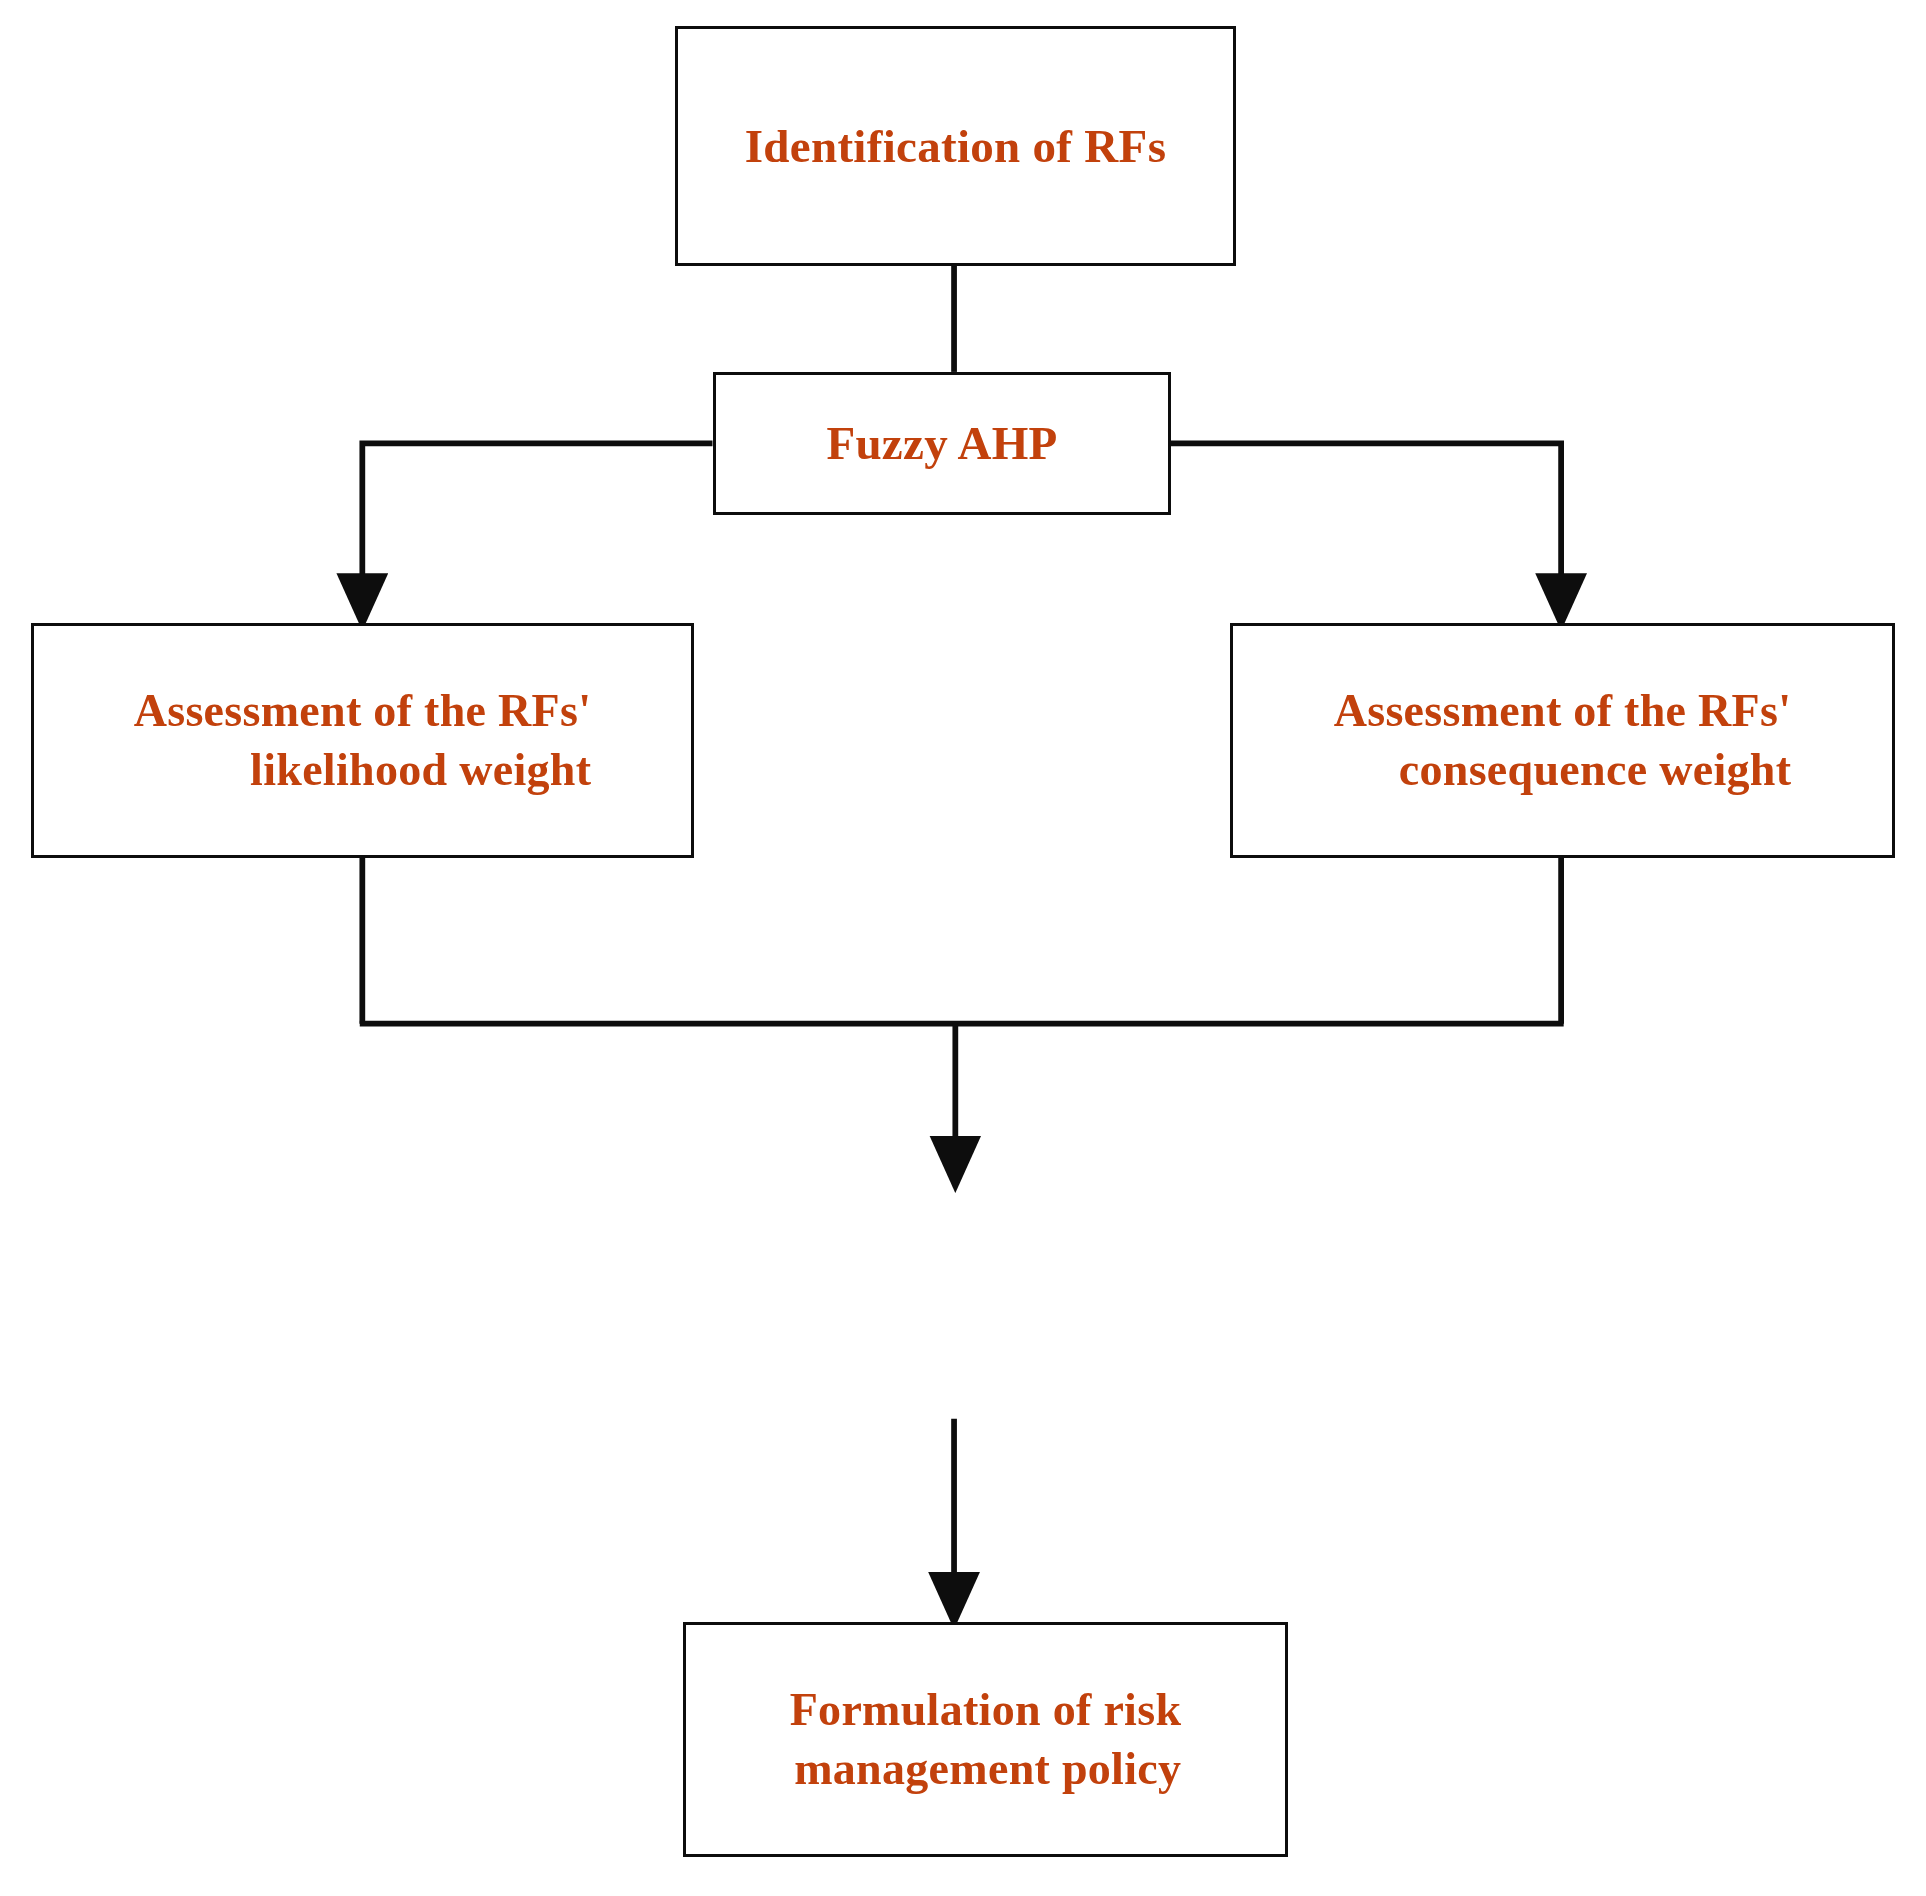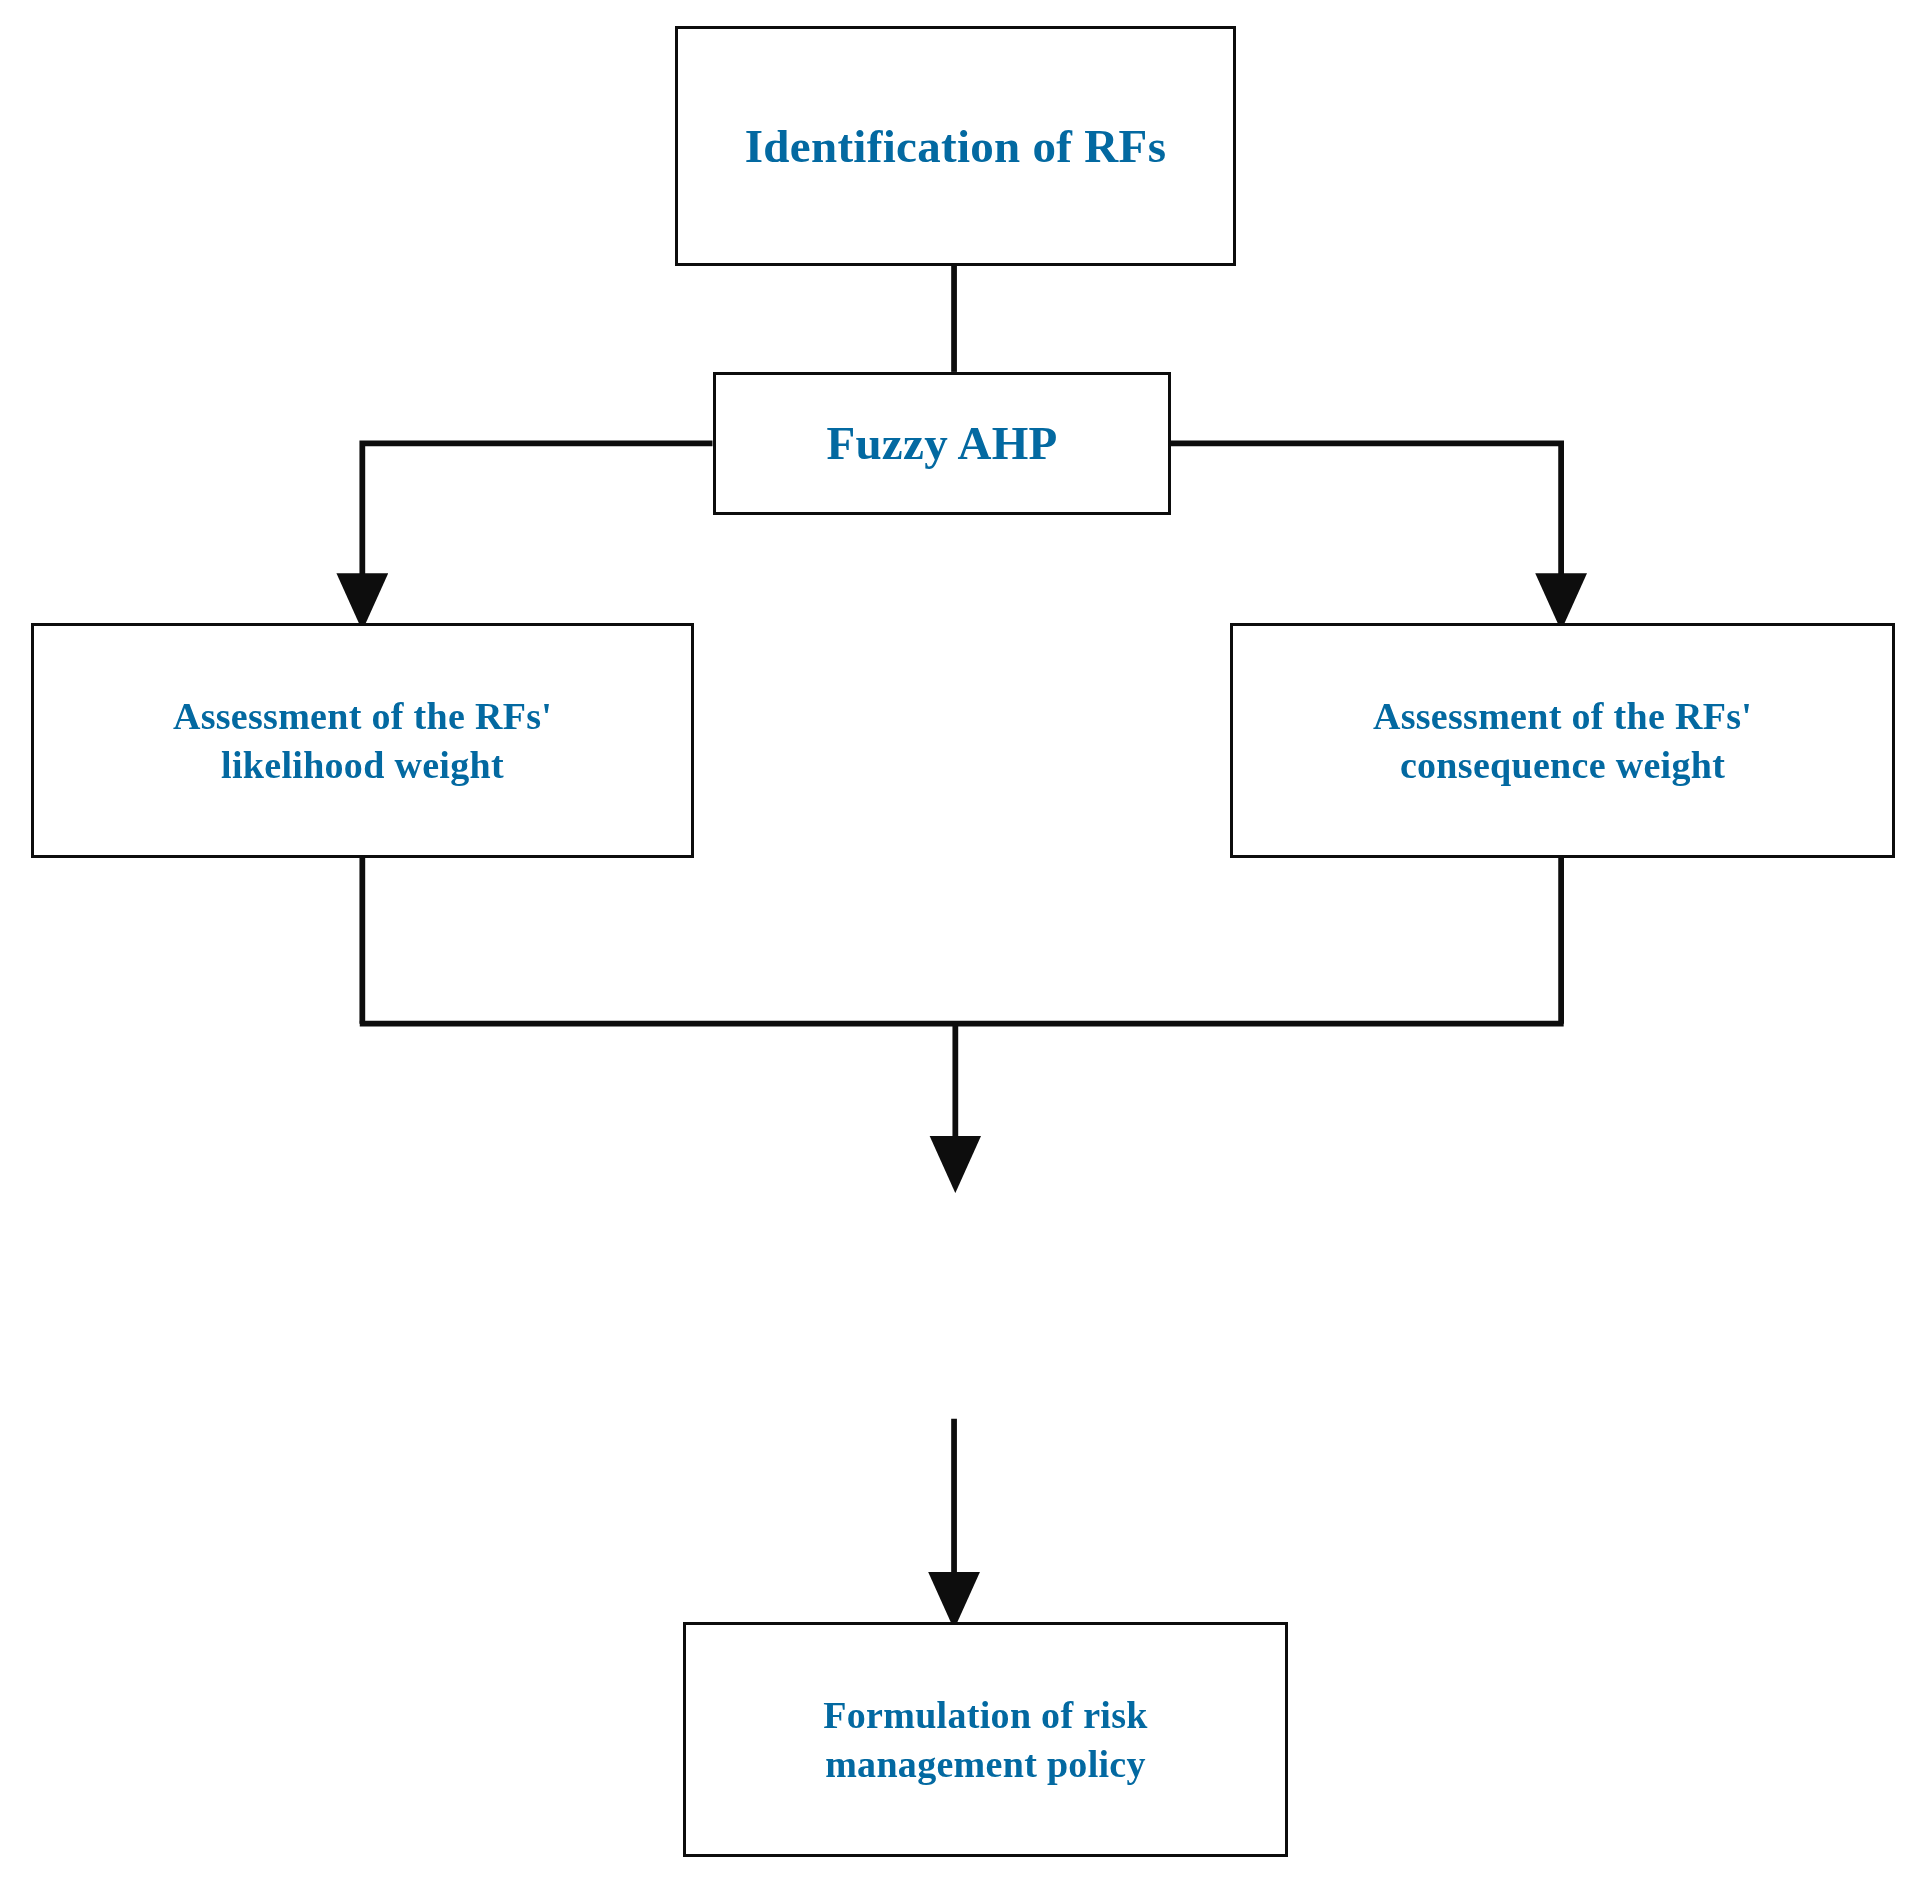--- a/index.html
+++ b/index.html
@@ -27,28 +27,28 @@
     background: #ffffff;
     border: 3.8px solid #0d0d0d;
     display: flex;
     align-items: center;
     justify-content: center;
     text-align: center;
   }
   .node-label {
     font-family: "Liberation Serif", "DejaVu Serif", serif;
     font-weight: bold;
-    color: #0369a1;
+    color: #c2410c;
     line-height: 1.28;
     letter-spacing: 0.3px;
     padding: 0 11.5px;
     white-space: pre-line;
   }
   .size-lg { font-size: 47px; }
-  .size-md { font-size: 38px; }
+  .size-md { font-size: 46px; text-align: right; }
 </style>
 </head>
 <body>
 
 <div id="canvas">
 
   <svg class="flow-svg" viewBox="0 0 3014 2967" xmlns="http://www.w3.org/2000/svg">
     <defs>
       <marker id="arrow" markerWidth="10" markerHeight="9" refX="5" refY="4.5" orient="auto" markerUnits="strokeWidth">
         <path d="M0,0 L10,4.5 L0,9 z" fill="#0d0d0d"></path>

